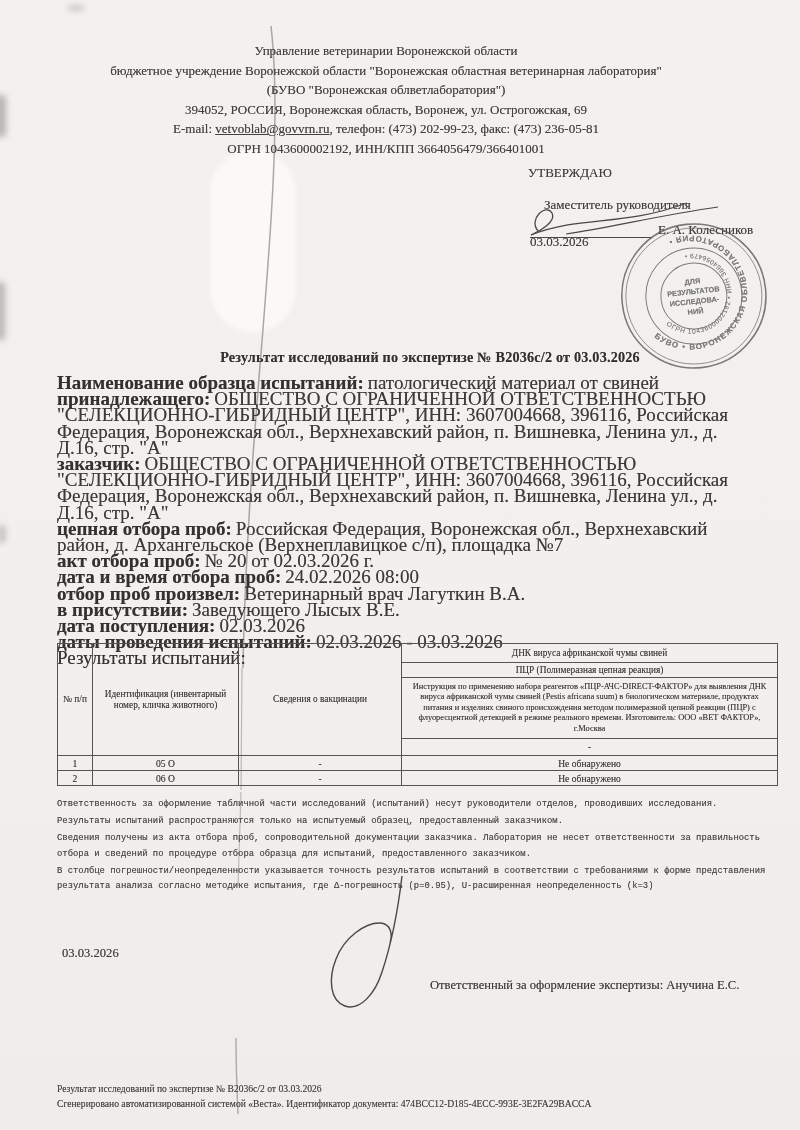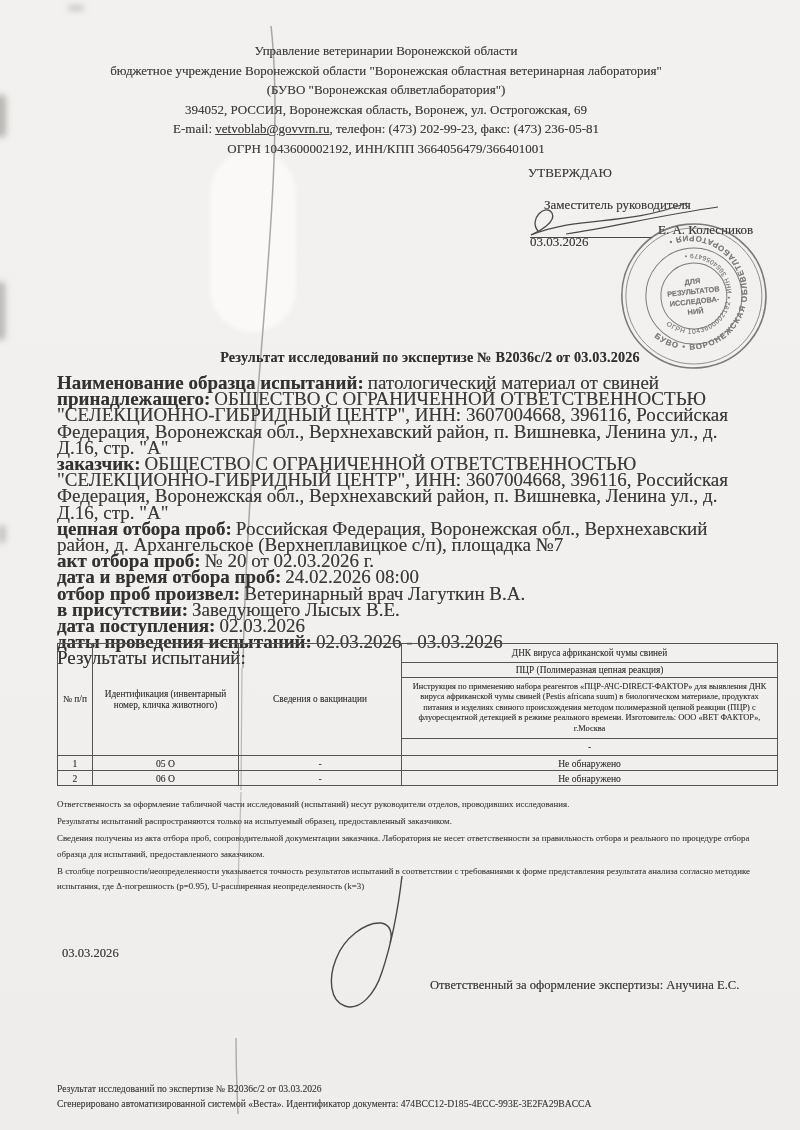--- a/index.html
+++ b/index.html
@@ -44,21 +44,21 @@
   .res-table td{border:1px solid #565350;text-align:center;vertical-align:middle;padding:1px 3px;}
   .res-table .hdr{font-size:9.3px;line-height:11px;}
   .res-table .grp1{height:19px;text-align:center;}
   .res-table .grp2{height:15px;margin-top:16px;}
   .res-table .method{font-size:8.4px;line-height:10.6px;height:61px;padding:2px 10px;}
   .res-table .dashrow{height:17px;}
   .res-table .datarow{height:15px;font-size:9.6px;}
 
   
   .notes{position:absolute;top:797px;left:57px;width:714px;font-size:8.9px;line-height:15.6px;color:#4a4845;}
-  .notes p{margin:0 0 1.5px 0;}
+  .notes p{margin:0 0 1.5px 0;font-family:Liberation Mono, monospace;}
 
   
   .signoff-date{position:absolute;top:946px;left:62px;font-size:12.6px;color:#3c3a37;}
   .signoff-resp{position:absolute;top:946px;left:430px;width:370px;font-size:12.6px;color:#3c3a37;margin-top:32px;}
   .sig2{position:absolute;left:318px;top:870px;}
 
   
   .doc-footer{position:absolute;top:1081px;left:57px;width:720px;font-size:9.6px;line-height:15px;color:#45433f;}
 
   
@@ -182,21 +182,21 @@
         <td>06 О</td>
         <td>-</td>
         <td>Не обнаружено</td>
       </tr>
     </tbody>
   </table>
 
   <div class="notes">
     <p>Ответственность за оформление табличной части исследований (испытаний) несут руководители отделов, проводивших исследования.</p>
     <p>Результаты испытаний распространяются только на испытуемый образец, предоставленный заказчиком.</p>
-    <p>Сведения получены из акта отбора проб, сопроводительной документации заказчика. Лаборатория не несет ответственности за правильность отбора и реального по процедуре отбора образца для испытаний, предоставленного заказчиком.</p>
+    <p>Сведения получены из акта отбора проб, сопроводительной документации заказчика. Лаборатория не несет ответственности за правильность отбора и сведений по процедуре отбора образца для испытаний, предоставленного заказчиком.</p>
     <p>В столбце погрешности/неопределенности указывается точность результатов испытаний в соответствии с требованиями к форме представления результата анализа согласно методике испытания, где Δ-погрешность (p=0.95), U-расширенная неопределенность (k=3)</p>
   </div>
 
   <div class="signoff-date">03.03.2026</div>
   <svg class="sig2" width="120" height="155" viewBox="0 0 120 155">
     <path d="M84,6 C80,40 74,72 64,102 C57,124 42,141 27,136 C12,131 10,109 18,89 C26,68 47,52 63,53 C72,54 75,63 72,73" fill="none" stroke="#4a4845" stroke-width="1.4"></path>
   </svg>
   <div class="signoff-resp">Ответственный за оформление экспертизы: Анучина Е.С.</div>
 
   <div class="doc-footer">

